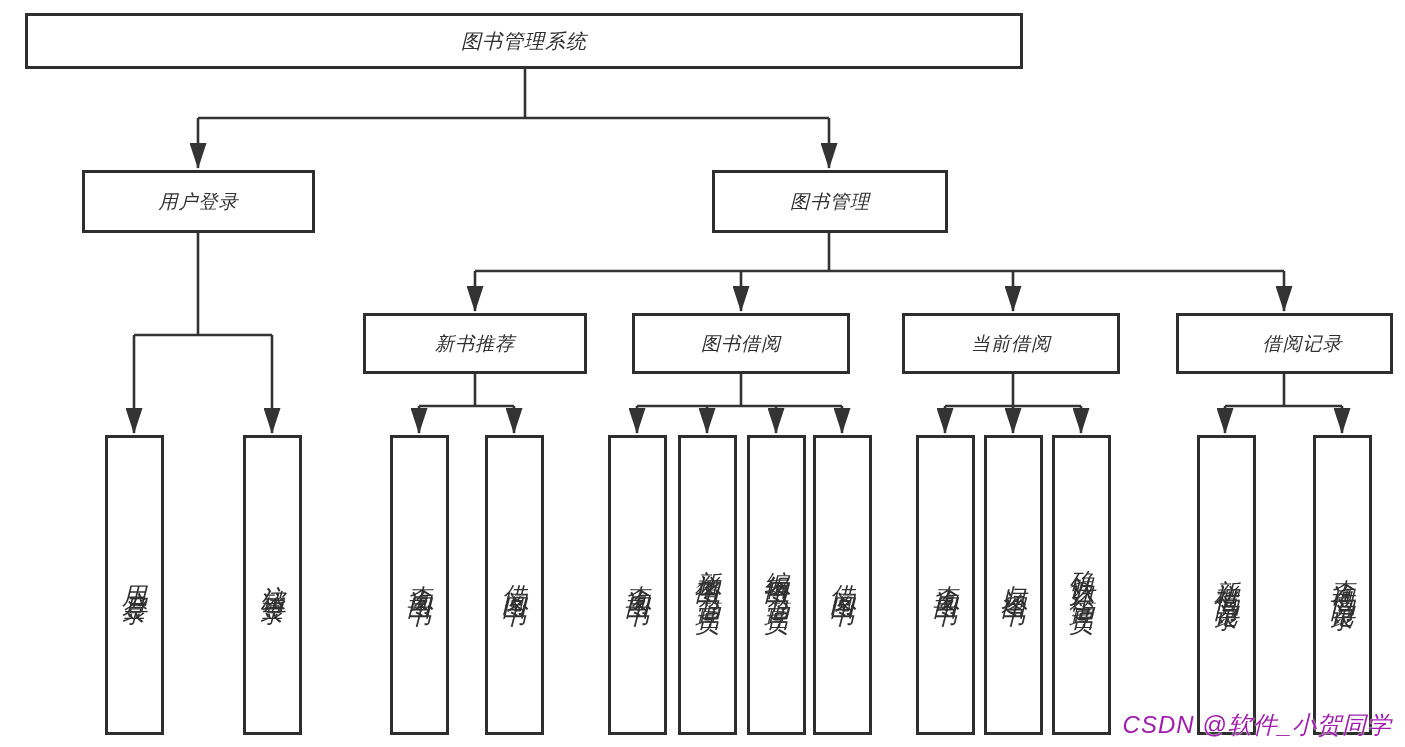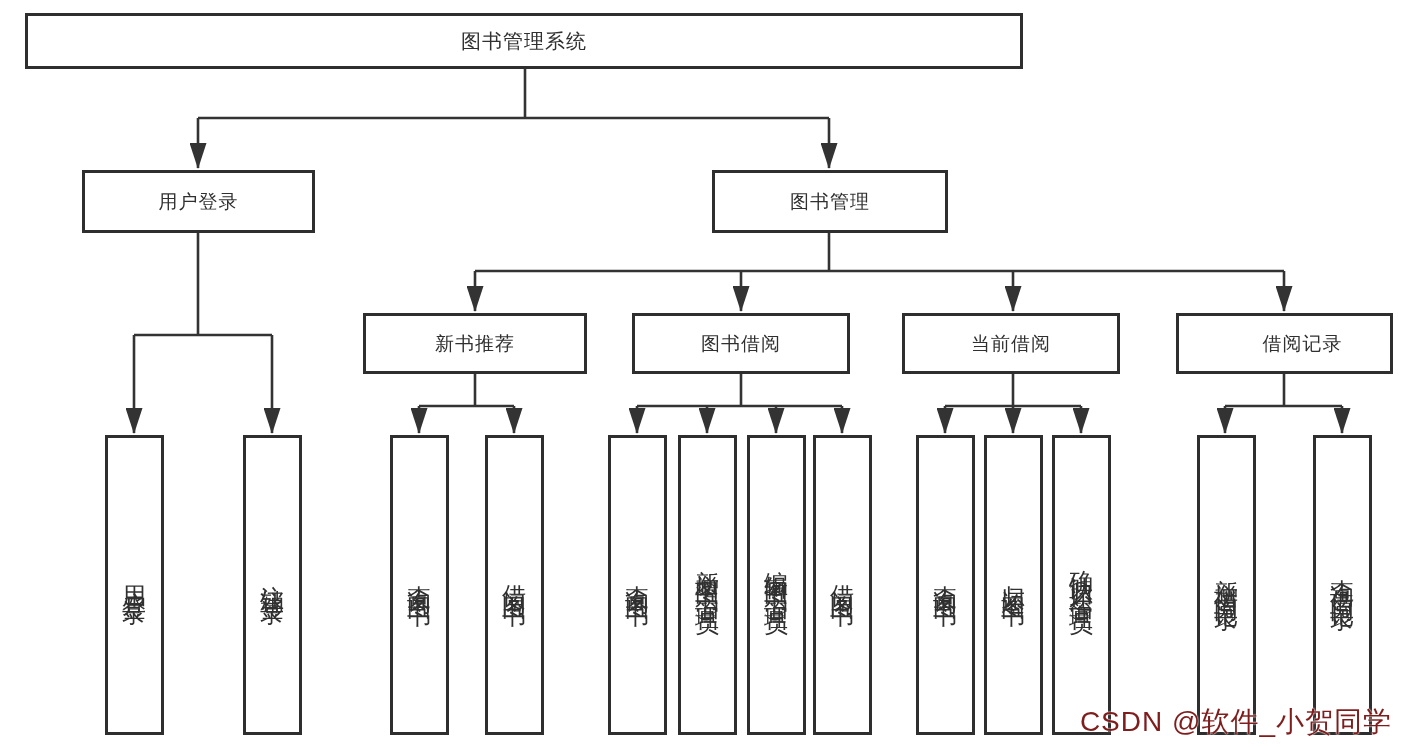--- a/index.html
+++ b/index.html
@@ -4,20 +4,21 @@
 <style>
   html, body { margin: 0; padding: 0; background: #ffffff; }
   .canvas {
     position: relative;
     width: 1405px;
     height: 747px;
     background: #ffffff;
     overflow: hidden;
     font-family: "Liberation Sans", "DejaVu Sans", sans-serif;
     color: #303030;
+    font-style: italic;
   }
   svg.connectors {
     position: absolute;
     left: 0; top: 0;
     width: 1405px; height: 747px;
     z-index: 1;
     pointer-events: none;
   }
   .box {
     position: absolute;
@@ -61,22 +62,22 @@
   .leaf-9  { left: 916px; }
   .leaf-10 { left: 984px; }
   .leaf-11 { left: 1052px; }
   .leaf-12 { left: 1197px; }
   .leaf-13 { left: 1313px; }
   .watermark {
     position: absolute;
     right: 13px;
     bottom: 6px;
     z-index: 3;
-    font-size: 28px;
-    color: #7f1d1d;
+    font-size: 24px;
+    color: #a21caf;
     letter-spacing: 1px;
     text-shadow: 0 0 2px #ffffff, 0 0 1px #ffffff;
     white-space: nowrap;
   }
 </style>
 </head>
 <body>
 
 <div class="canvas">
 

